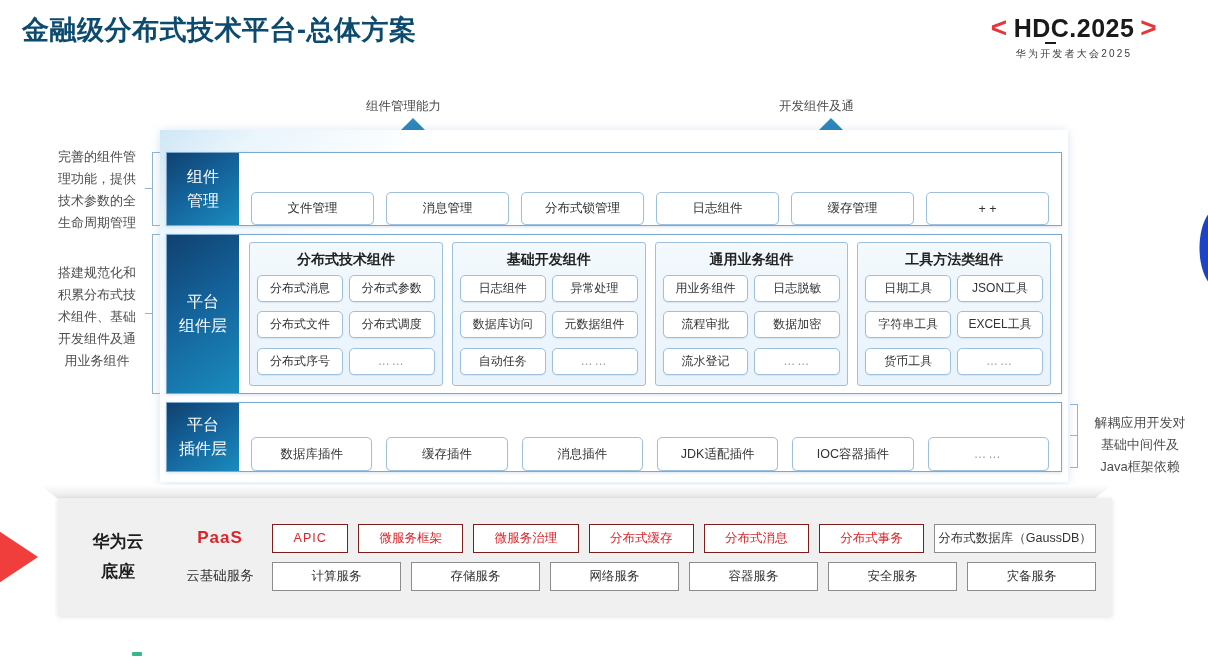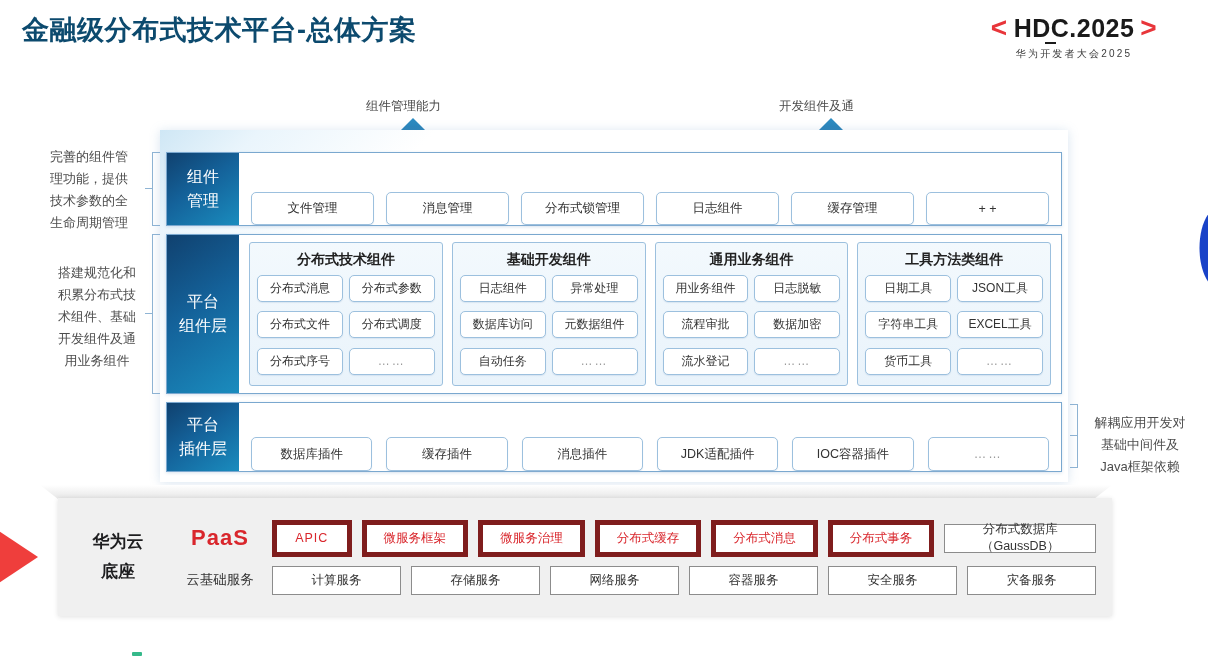--- a/index.html
+++ b/index.html
@@ -135,28 +135,28 @@
   }
   #cloud-title{
     width:120px;flex:none;text-align:center;
     font-size:17px;font-weight:bold;color:#1d1d1f;line-height:30px;
   }
   #cloud-rows{flex:1;display:flex;flex-direction:column;gap:9px;padding-right:16px;}
   .cloud-row{display:flex;align-items:center;gap:10px;}
   .cloud-rowlabel{
     width:84px;flex:none;text-align:center;white-space:nowrap;
   }
-  #paas-label{font-size:22px;font-weight:bold;color:#d9262c;letter-spacing:1px;}
+  #paas-label{font-size:17px;font-weight:bold;color:#d9262c;letter-spacing:1px;}
   #base-label{font-size:13.5px;color:#333;}
   .cloud-chip{
     height:27px;flex:1;display:flex;align-items:center;justify-content:center;
     font-size:12.5px;background:#ffffff;border:1px solid #8c8c8c;color:#333;
     text-align:center;
   }
-  .cloud-chip.red{border:5px solid #7f1d1d;color:#d9262c;}
+  .cloud-chip.red{border:1px solid #7f1d1d;color:#d9262c;}
   .cloud-chip.wide{flex:1.55;}
   .cloud-chip.narrow{flex:.72;letter-spacing:1px;}
 </style>
 </head>
 <body>
 
 <div class="abs" id="page-title">金融级分布式技术平台-总体方案</div>
 
 <div class="abs" id="hdc-logo">
   <div id="hdc-main">
@@ -191,21 +191,21 @@
   <path d="M20 0 L40 20 L29 20 L29 44 L11 44 L11 20 L0 20 Z" fill="url(#ag1)"></path>
 </svg>
 
 <div class="abs" style="left:779px;top:96px;">
   <span class="arrow-label">开发组件及通</span>
 </div>
 <svg class="abs up-arrow" style="left:811px;top:118px;" viewBox="0 0 40 44">
   <path d="M20 0 L40 20 L29 20 L29 44 L11 44 L11 20 L0 20 Z" fill="url(#ag1)"></path>
 </svg>
 
-<div class="abs side-note" style="left:30px;top:146px;width:118px;white-space:pre-line;">完善的组件管
+<div class="abs side-note" style="left:38px;top:146px;width:118px;white-space:pre-line;">完善的组件管
 理功能，提供
 技术参数的全
 生命周期管理</div>
 <div class="abs side-note" style="left:38px;top:262px;width:118px;white-space:pre-line;">搭建规范化和
 积累分布式技
 术组件、基础
 开发组件及通
 用业务组件</div>
 
 <div class="abs bracketline" style="left:152px;top:152px;height:72px;"></div>

